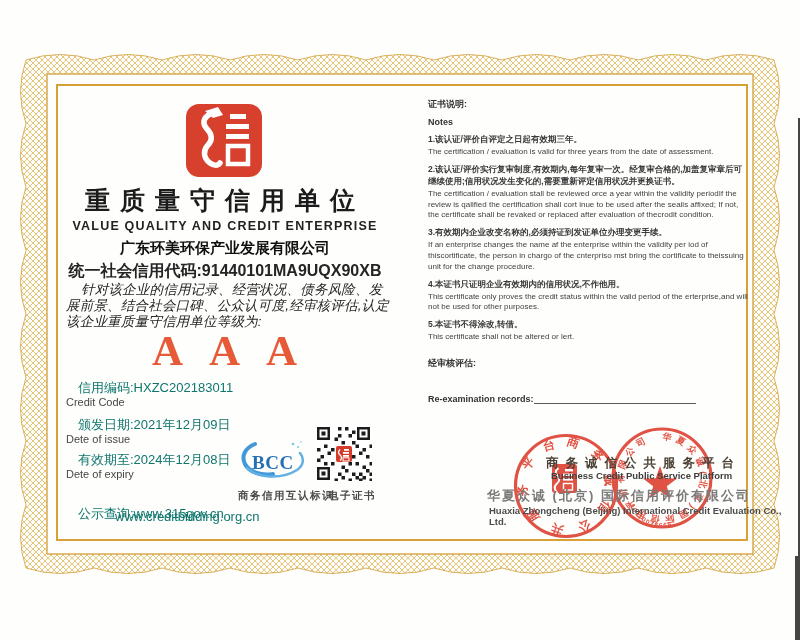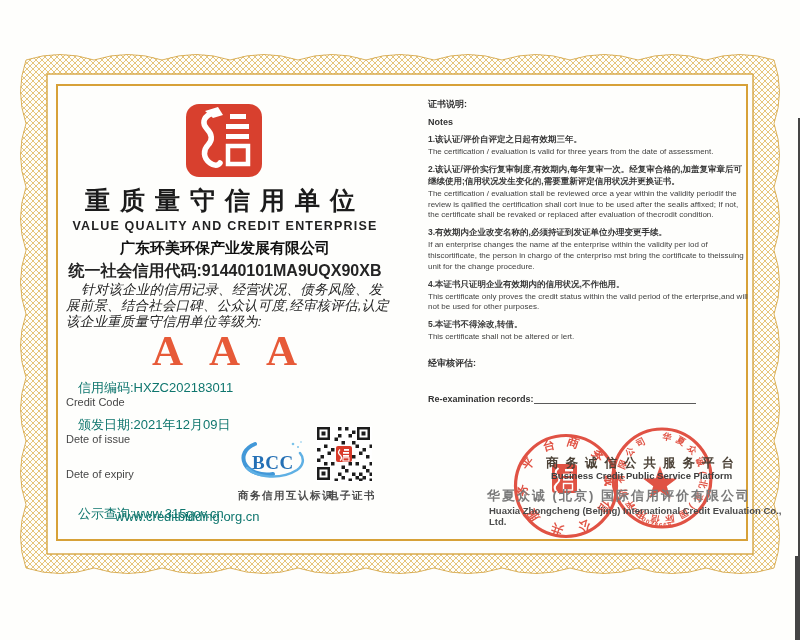--- a/index.html
+++ b/index.html
@@ -80,20 +80,21 @@
   <div class="abs company" style="left:60px;top:239px">广东环美环保产业发展有限公司</div>
   <div class="abs uscc" style="left:60px;top:261px">统一社会信用代码:91440101MA9UQX90XB</div>
 
   <div class="abs statement" style="left:66px;top:282px">针对该企业的信用记录、经营状况、债务风险、发展前景、结合社会口碑、公众认可度,经审核评估,认定该企业重质量守信用单位等级为:</div>
   <div class="abs rating" style="left:152px;top:326px">AAA</div>
 
   <div class="abs f-zh" style="left:66px;top:379px">信用编码:HXZC202183011</div>
   <div class="abs f-en" style="left:66px;top:396px">Credit Code</div>
   <div class="abs f-zh" style="left:66px;top:416px">颁发日期:2021年12月09日</div>
   <div class="abs f-en" style="left:66px;top:433px">Dete of issue</div>
+  <div class="abs f-zh" style="left:66px;top:451px">有效期至:2024年12月08日</div>
   <div class="abs f-en" style="left:66px;top:468px">Dete of expiry</div>
   <div class="abs f-zh" style="left:66px;top:505px">公示查询:www.315gov.cn</div>
   <div class="abs f-zh" style="left:103px;top:509px">www.creditbidding.org.cn</div>
 
   <div class="abs" style="left:241px;top:438px">
     <svg width="66" height="44" viewBox="0 0 66 44">
       <path d="M14 6 C 4 10 0 18 4 26 C 8 34 20 38 32 36" stroke="#4298d8" stroke-width="4" fill="none" stroke-linecap="round"></path>
       <path d="M6 30 C 16 40 40 42 56 32 C 62 28 64 21 59 15" stroke="#5fb0e4" stroke-width="2.5" fill="none" stroke-linecap="round"></path>
       <circle cx="52" cy="6" r="1.3" fill="#7cc3ea"></circle>
       <circle cx="57" cy="9" r="1" fill="#7cc3ea"></circle>

